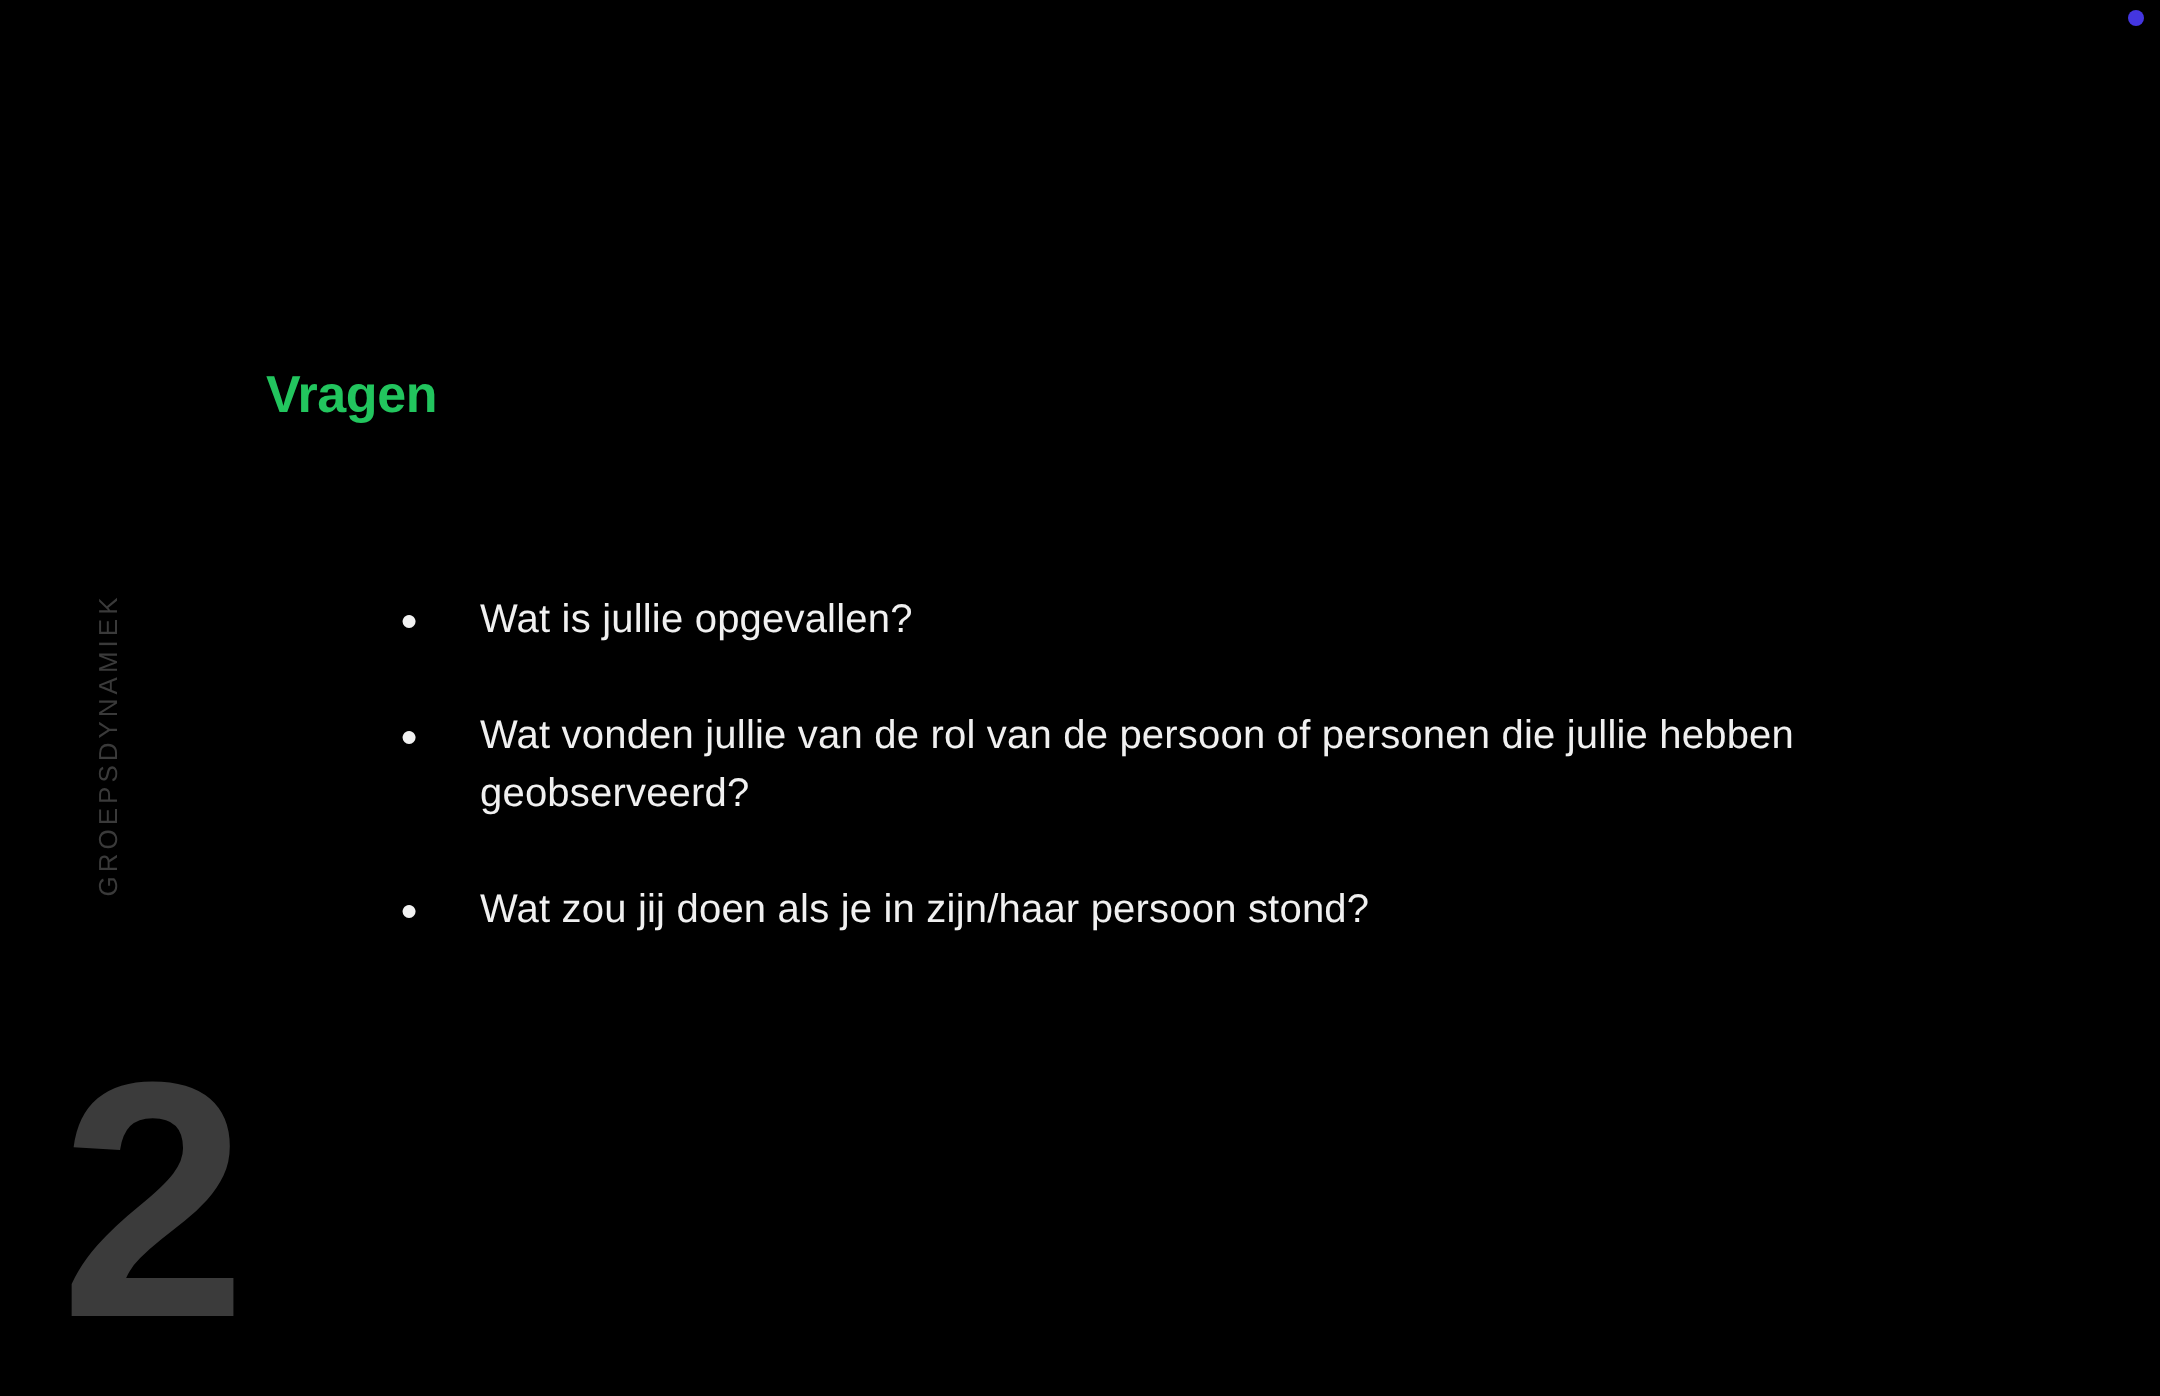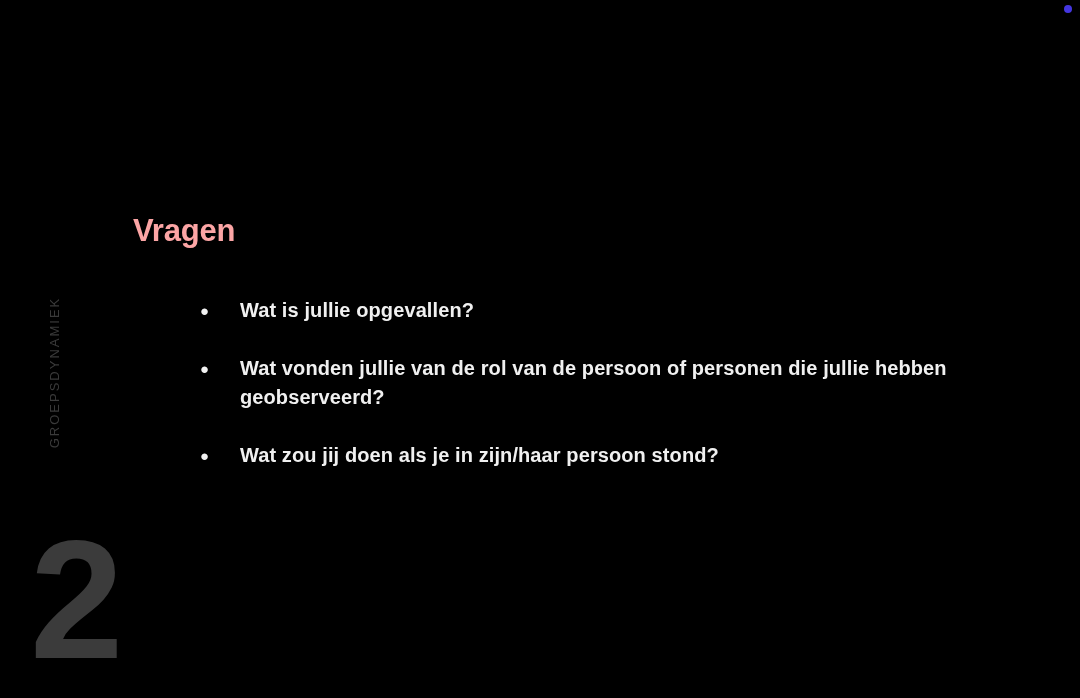--- a/index.html
+++ b/index.html
@@ -58,26 +58,25 @@
     color: #3b3b3b;
     line-height: 1;
     letter-spacing: -2px;
   }
 
   
   .slide-title {
     position: absolute;
     left: 133px;
     top: 183px;
-    font-size: 31px;
+    font-size: 26px;
     font-weight: bold;
-    color: #fca5a5;
+    color: #22c55e;
     letter-spacing: -0.2px;
     line-height: 1.1;
-    margin-top: 31px;
   }
 
   
   .bullet-list {
     position: absolute;
     left: 196px;
     top: 296px;
     width: 760px;
     margin: 0;
     padding: 0;
@@ -99,21 +98,21 @@
     line-height: 29px;
     text-align: left;
     padding-left: 4px;
     box-sizing: border-box;
   }
   .bullet-text {
     flex: 1 1 auto;
     color: #f0f0f0;
     font-size: 20px;
     line-height: 29px;
-    font-weight: 700;
+    font-weight: 400;
     letter-spacing: 0.1px;
   }
 </style>
 </head>
 <body>
 
 <div class="slide">
 
   <div class="accent-dot"></div>
 

